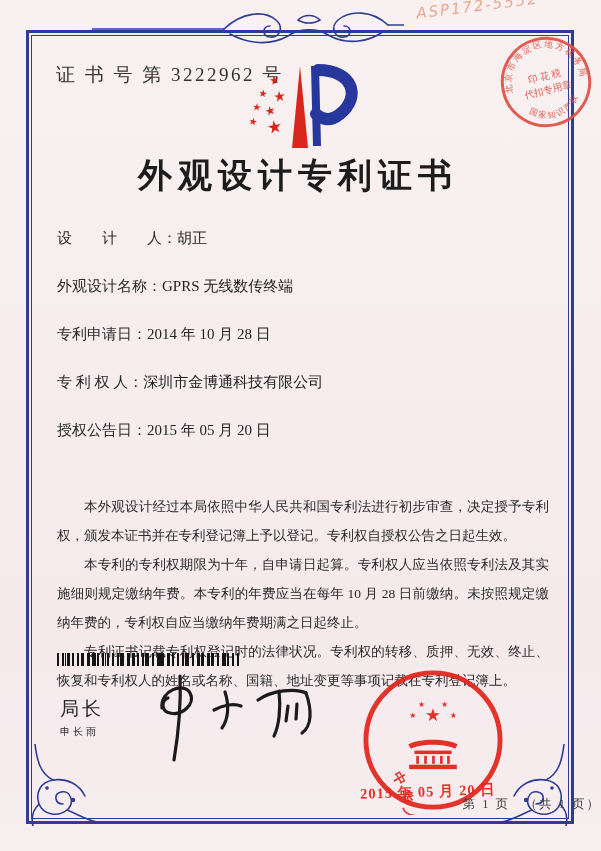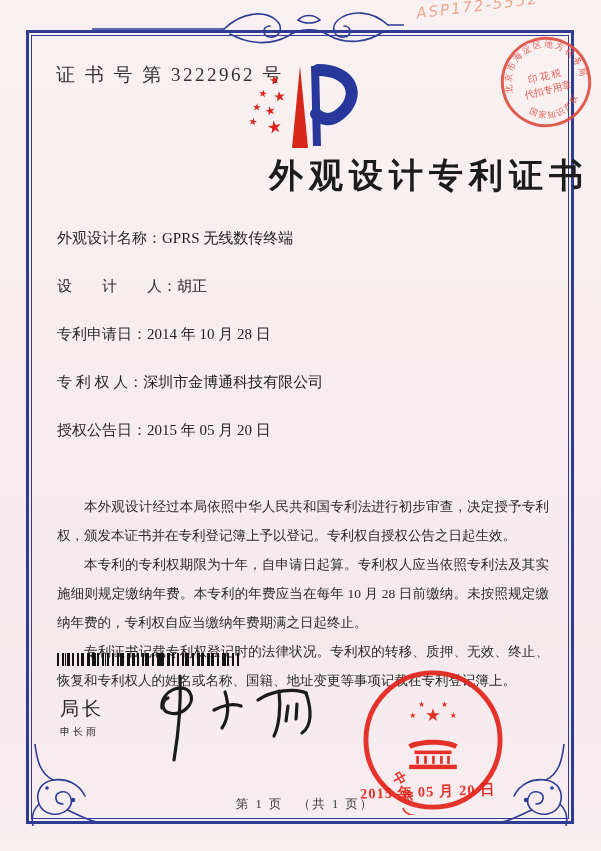--- a/index.html
+++ b/index.html
@@ -18,21 +18,21 @@
   
   .page-border{
     left:26px; top:30px; width:542px; height:788px;
     border:3px solid var(--border-blue);
   }
   .page-border::after{
     content:""; position:absolute; inset:2px; border:1px solid var(--border-blue);
   }
   .cert-no{ left:56px; top:62px; font-size:19px; letter-spacing:2.5px; color:#333; }
   .title{
-    left:0; right:12px; top:153px; text-align:right;
+    left:0; right:5px; top:153px; text-align:center;
     font-size:34px; font-weight:bold; letter-spacing:6px; color:#1c1c1c;
   }
   .fields{ left:57px; top:229px; right:48px; }
   .field-row{ height:16px; margin-bottom:32px; font-size:15px; white-space:nowrap; }
   .field-row .lbl{ color:#2a2a2a; }
   .field-row .val{ color:#222; }
   .body-text{ left:57px; top:492px; width:492px; font-size:13.5px;
     line-height:29px; text-align:justify; color:#2b2b2b;}
   .body-text p{ margin:0; text-indent:2em; }
   .barcode{
@@ -44,21 +44,21 @@
   }
   .director-title{ left:60px; top:696px; font-size:19px; letter-spacing:3px; }
   .director-name{ left:60px; top:725px; font-size:10px; letter-spacing:3px; }
   .signature-svg{ left:130px; top:668px; }
   .seal-svg{ left:358px; top:665px; }
   .seal-date{
     left:360px; top:782px; width:160px; color:var(--seal-red);
     font-size:14.5px; letter-spacing:1px; transform:rotate(-2deg);
     font-weight:bold; opacity:.92;
   }
-  .footer{ left:9px; right:0; top:796px; text-align:center; font-size:12.5px;
+  .footer{ left:9px; right:0; top:796px; text-align:right; font-size:12.5px;
     letter-spacing:2px; color:#3a3a3a; }
   .tax-stamp{ left:498px; top:34px; transform:rotate(-14deg); opacity:.92; }
   .handwritten{
     left:416px; top:-3px; transform:rotate(-7deg);
     font-family:"DejaVu Sans",sans-serif; font-style:italic;
     font-size:15px; color:var(--handwriting-ink); letter-spacing:2px; opacity:.85;
   }
   .top-flourish{ left:92px; top:4px; }
   .corner-flourish{ width:72px; height:82px; }
   .corner-left{ left:27px; top:744px; }
@@ -135,24 +135,24 @@
     <g>
       <polygon points="71,8 79,8 81,88 73,88" fill="var(--logo-blue)"></polygon>
       <path d="M78,12 C112,12 122,38 100,56 C90,64 82,62 76,56" fill="none" stroke="var(--logo-blue)" stroke-width="12" stroke-linecap="round"></path>
     </g>
   </svg>
 
   <div class="abs title">外观设计专利证书</div>
 
   <div class="abs fields">
     <div class="field-row">
+      <span class="lbl">设　　计　　人：</span><span class="val">胡正</span>
+    </div>
+    <div class="field-row">
       <span class="lbl">外观设计名称：</span><span class="val">GPRS 无线数传终端</span>
-    </div>
-    <div class="field-row">
-      <span class="lbl">设　　计　　人：</span><span class="val">胡正</span>
     </div>
     <div class="field-row">
       <span class="lbl">专利申请日：</span><span class="val">2014 年 10 月 28 日</span>
     </div>
     <div class="field-row">
       <span class="lbl">专 利 权 人：</span><span class="val">深圳市金博通科技有限公司</span>
     </div>
     <div class="field-row">
       <span class="lbl">授权公告日：</span><span class="val">2015 年 05 月 20 日</span>
     </div>

